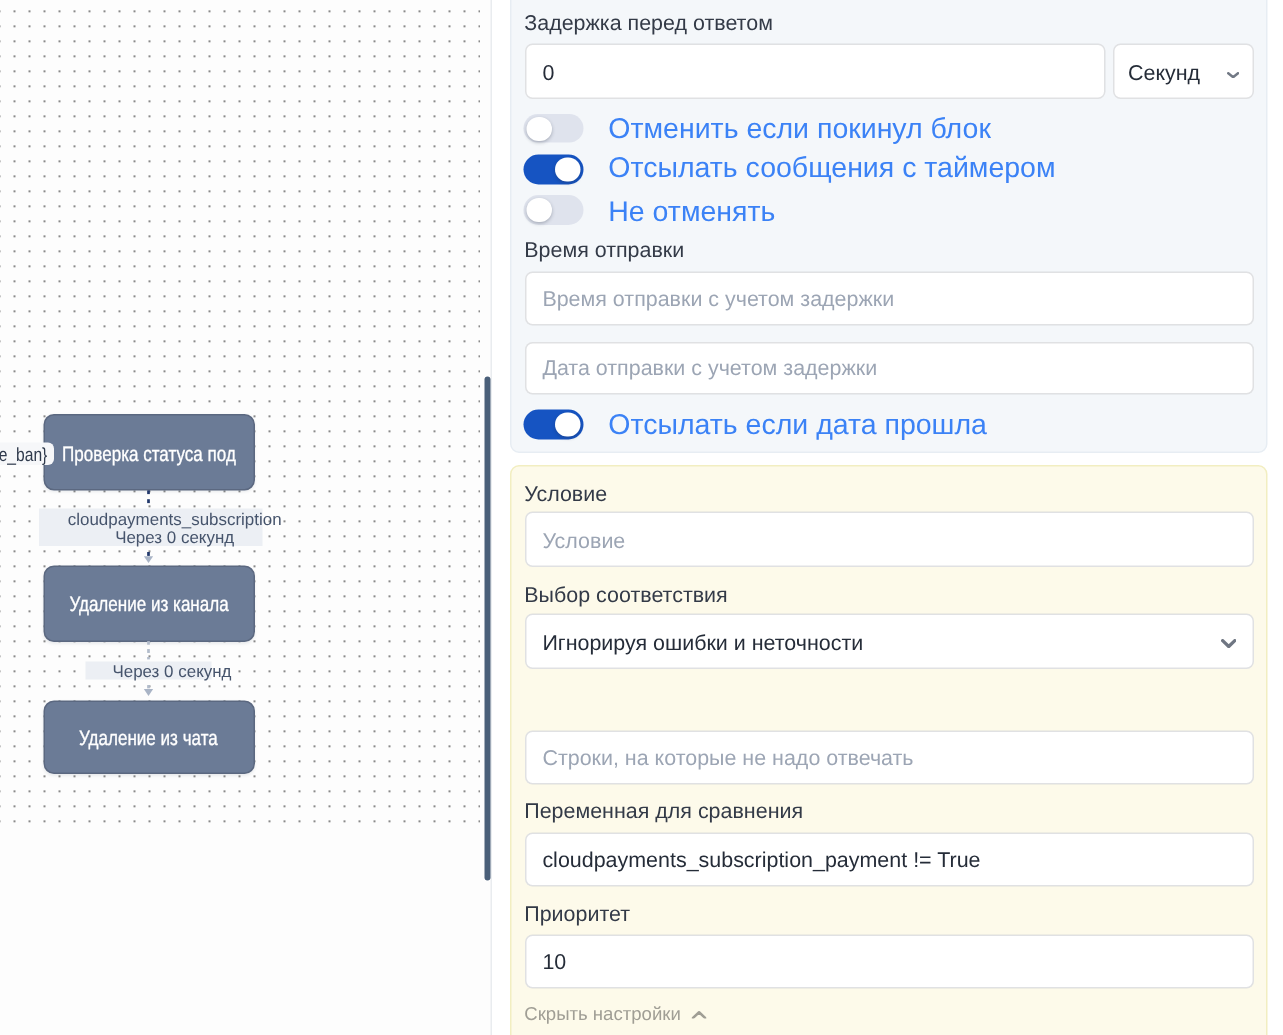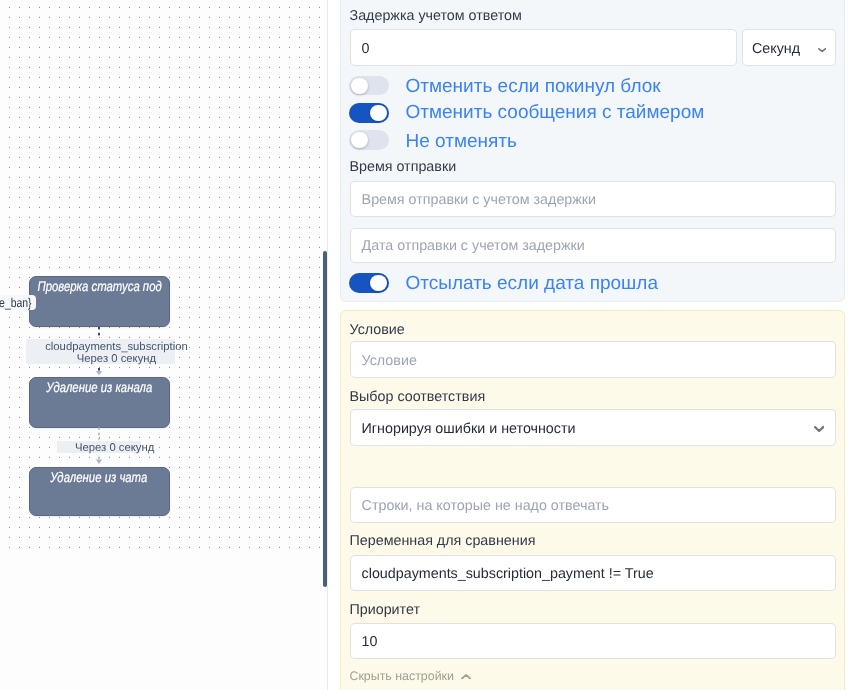--- a/index.html
+++ b/index.html
@@ -25,23 +25,22 @@
     background-size: 10px 10px;
     background-position: 9.0px 6.9px;
   }
   .node {
     position: absolute;
     background: #6b7b96;
     border: 1px solid #5b6880;
     border-radius: 7px;
     box-shadow: 0 1px 2px rgba(60,75,100,0.10);
     color: #fff;
-    display:flex; align-items:flex-start; justify-content:center;
+    display:flex; align-items:center; justify-content:center;
     font-size: 14px;
-    font-style: italic;
   }
   .node > span { display:inline-block; transform: scaleX(0.812) translateY(0.6px); white-space:nowrap; -webkit-text-stroke: 0.22px #fff; }
   .edge-label {
     position:absolute;
     background: #eceff4;
     color:#46546c;
     font-size: 11.3px;
     text-align:center;
     white-space:pre;
     line-height: 12.2px;
@@ -143,42 +142,42 @@
       <span>Удаление из чата</span>
     </div>
   </div>
 
   <div class="vscroll" style="left:322.6px; top:250.8px; width:4.7px; height:335.8px;"></div>
 
   <div class="panel">
 
     <div class="card card-blue" style="left:11.5px; top:-30px; width:505px; height:332px;"></div>
 
-    <div class="flabel" style="left:21px; top:7.5px;">Задержка учетом ответом</div>
+    <div class="flabel" style="left:21px; top:7.5px;">Задержка перед ответом</div>
 
     <div class="input" style="left:21.5px; top:29px; width:386.5px; height:37px;">
       <span>0</span>
     </div>
 
     <div class="select" style="left:413.5px; top:29px; width:94px; height:37px; padding-left:9px;">
       <span>Секунд</span>
       <svg style="position:absolute; left:74.9px; top:17.6px;" width="8.2" height="4.3" viewBox="0 0 8.2 4.3">
         <path d="M0.85 0.85 L4.1 3.45 L7.35 0.85" stroke="#727985" stroke-width="1.7" fill="none" stroke-linecap="round" stroke-linejoin="round"></path>
       </svg>
     </div>
 
     <div class="tgl" style="left:20.9px; top:75.8px;">
       <div class="knob"></div>
     </div>
     <div class="tgl-lbl" style="left:77px; top:78.2px;">Отменить если покинул блок</div>
 
     <div class="tgl on" style="left:20.9px; top:103px;">
       <div class="knob"></div>
     </div>
-    <div class="tgl-lbl" style="left:77px; top:104.4px;">Отменить сообщения с таймером</div>
+    <div class="tgl-lbl" style="left:77px; top:104.4px;">Отсылать сообщения с таймером</div>
 
     <div class="tgl" style="left:20.9px; top:130.4px;">
       <div class="knob"></div>
     </div>
     <div class="tgl-lbl" style="left:77px; top:133.5px;">Не отменять</div>
 
     <div class="flabel" style="left:21px; top:159px;">Время отправки</div>
 
     <div class="input ph" style="left:21.5px; top:181.4px; width:486px; height:35.5px;">
       <span>Время отправки с учетом задержки</span>

